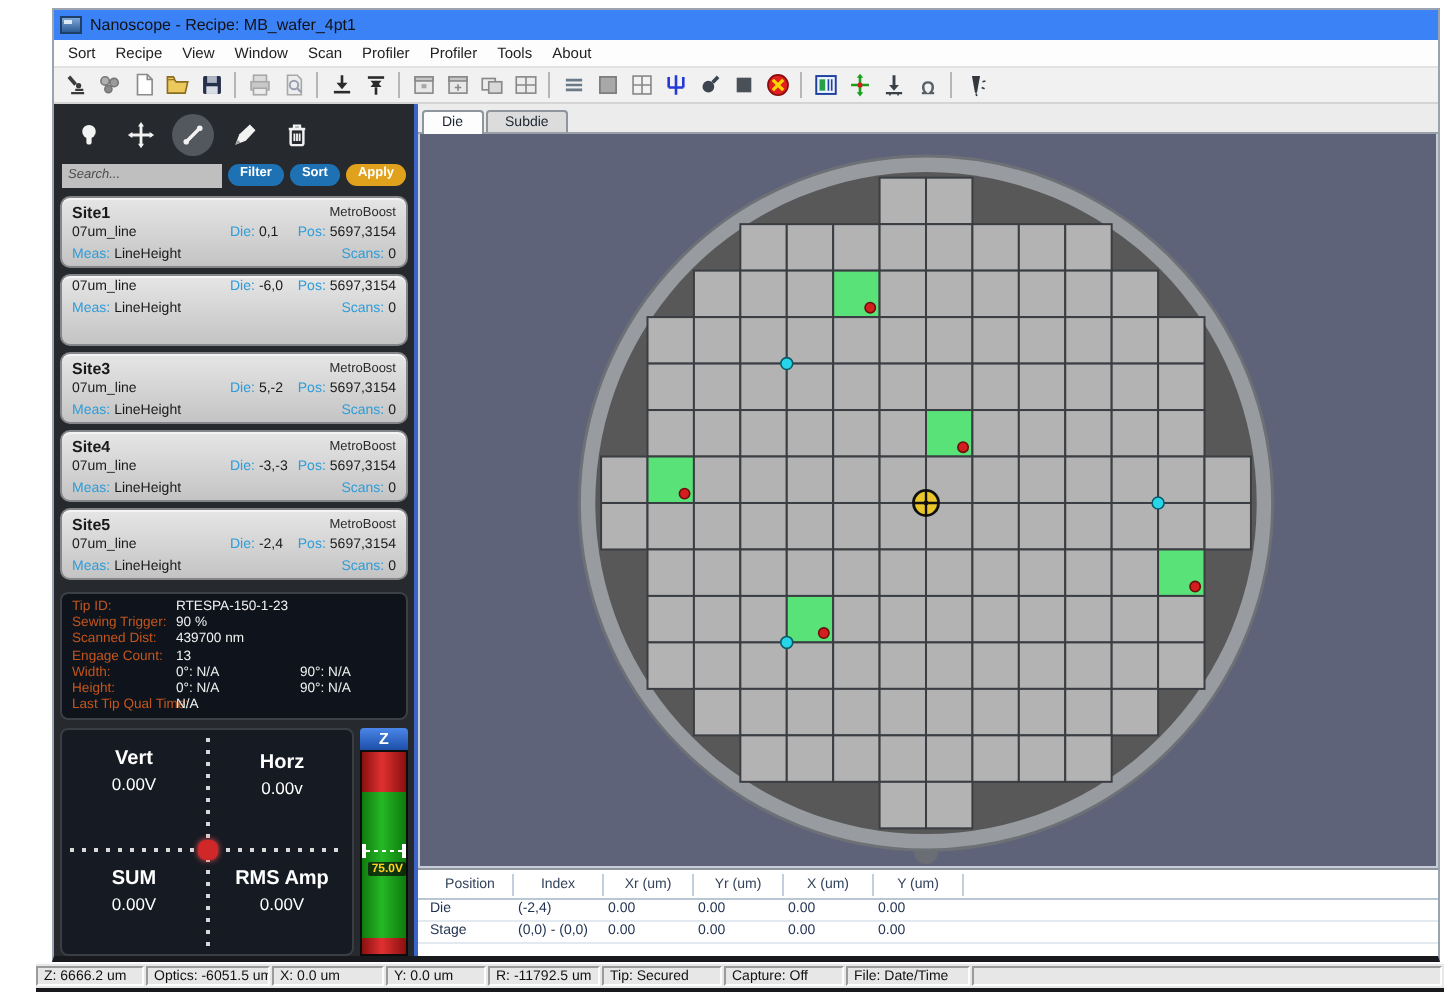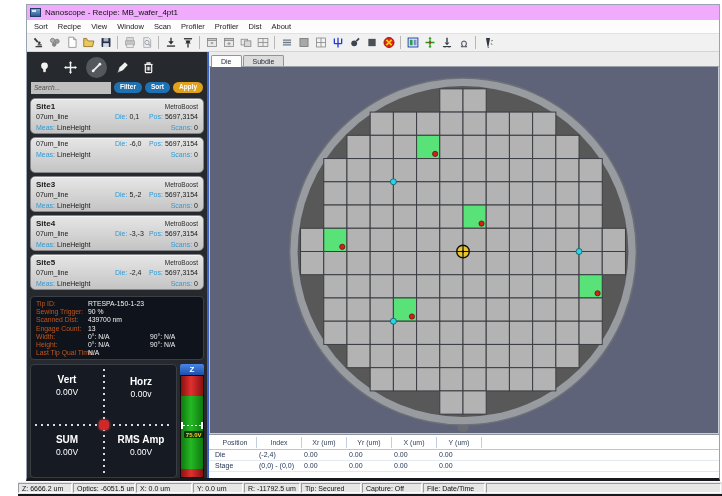--- a/index.html
+++ b/index.html
@@ -1,20 +1,20 @@
 <!DOCTYPE html>
 <html><head>
 <meta charset="utf-8">
 <style>
   * { margin:0; padding:0; box-sizing:border-box; }
   body { width:722px; height:496px; background:#fff; font-family:"Liberation Sans", sans-serif; overflow:hidden; }
   .screen { position:relative; width:722px; height:496px; background:#fff; }
   .window { position:absolute; left:26px; top:4px; width:694px; height:477px; background:#f4f4f4;
             border:1px solid #9aa4b0; border-bottom:3px solid #17191d; }
-  .titlebar { height:15px; display:flex; align-items:center; padding-left:3px; background:#f0abfc; font-size:8px; color:#111; }
+  .titlebar { height:15px; display:flex; align-items:center; padding-left:3px; background:#3b82f6; font-size:8px; color:#111; }
   .appicon { width:11px; height:9px; background:linear-gradient(#7fa8d8,#2c5a94); border:1px solid #1d3e66; margin-right:4px; position:relative; }
   .appicon::after { content:""; position:absolute; left:1px; top:1px; width:4px; height:2px; background:#dce8f4; }
   .menubar { height:13px; display:flex; align-items:center; background:#fdfdfd; font-size:7.5px; color:#222; padding-left:2px; }
   .mi { padding:1px 5px; cursor:default; }
   .toolbar { height:19px; display:flex; align-items:center; background:#f1f1f1;
              border-top:1px solid #e2e2e2; border-bottom:1px solid #d4d4d4; padding-left:2px; }
   .tbtn { width:17px; height:15px; display:flex; align-items:center; justify-content:center; }
   .tbtn svg { display:block; }
   .tsep { width:1px; height:13px; background:#b6b6b6; margin:0 3px; flex:none; }
   .content { display:flex; height:426px; }
@@ -104,21 +104,21 @@
       <span>Nanoscope - Recipe: MB_wafer_4pt1</span>
     </div>
     <div class="menubar" id="menubar">
         <div class="mi">Sort</div>
         <div class="mi">Recipe</div>
         <div class="mi">View</div>
         <div class="mi">Window</div>
         <div class="mi">Scan</div>
         <div class="mi">Profiler</div>
         <div class="mi">Profiler</div>
-        <div class="mi">Dist</div>
+        <div class="mi">Tools</div>
         <div class="mi">About</div>
       </div>
     <div class="toolbar" id="toolbar">
         <div class="tbtn">
           <svg width="14" height="13" viewBox="0 0 16 16">
             <path d="M4.5 2.2 8.6 6.9 6.9 8.4 2.8 3.7z" fill="#3a3a3a"></path>
             <circle cx="9.6" cy="8.4" r="1.6" fill="#3a3a3a"></circle>
             <path d="M5 13h8M7.5 11h5" stroke="#3a3a3a" stroke-width="1.4" fill="none"></path>
           </svg>
         </div>

